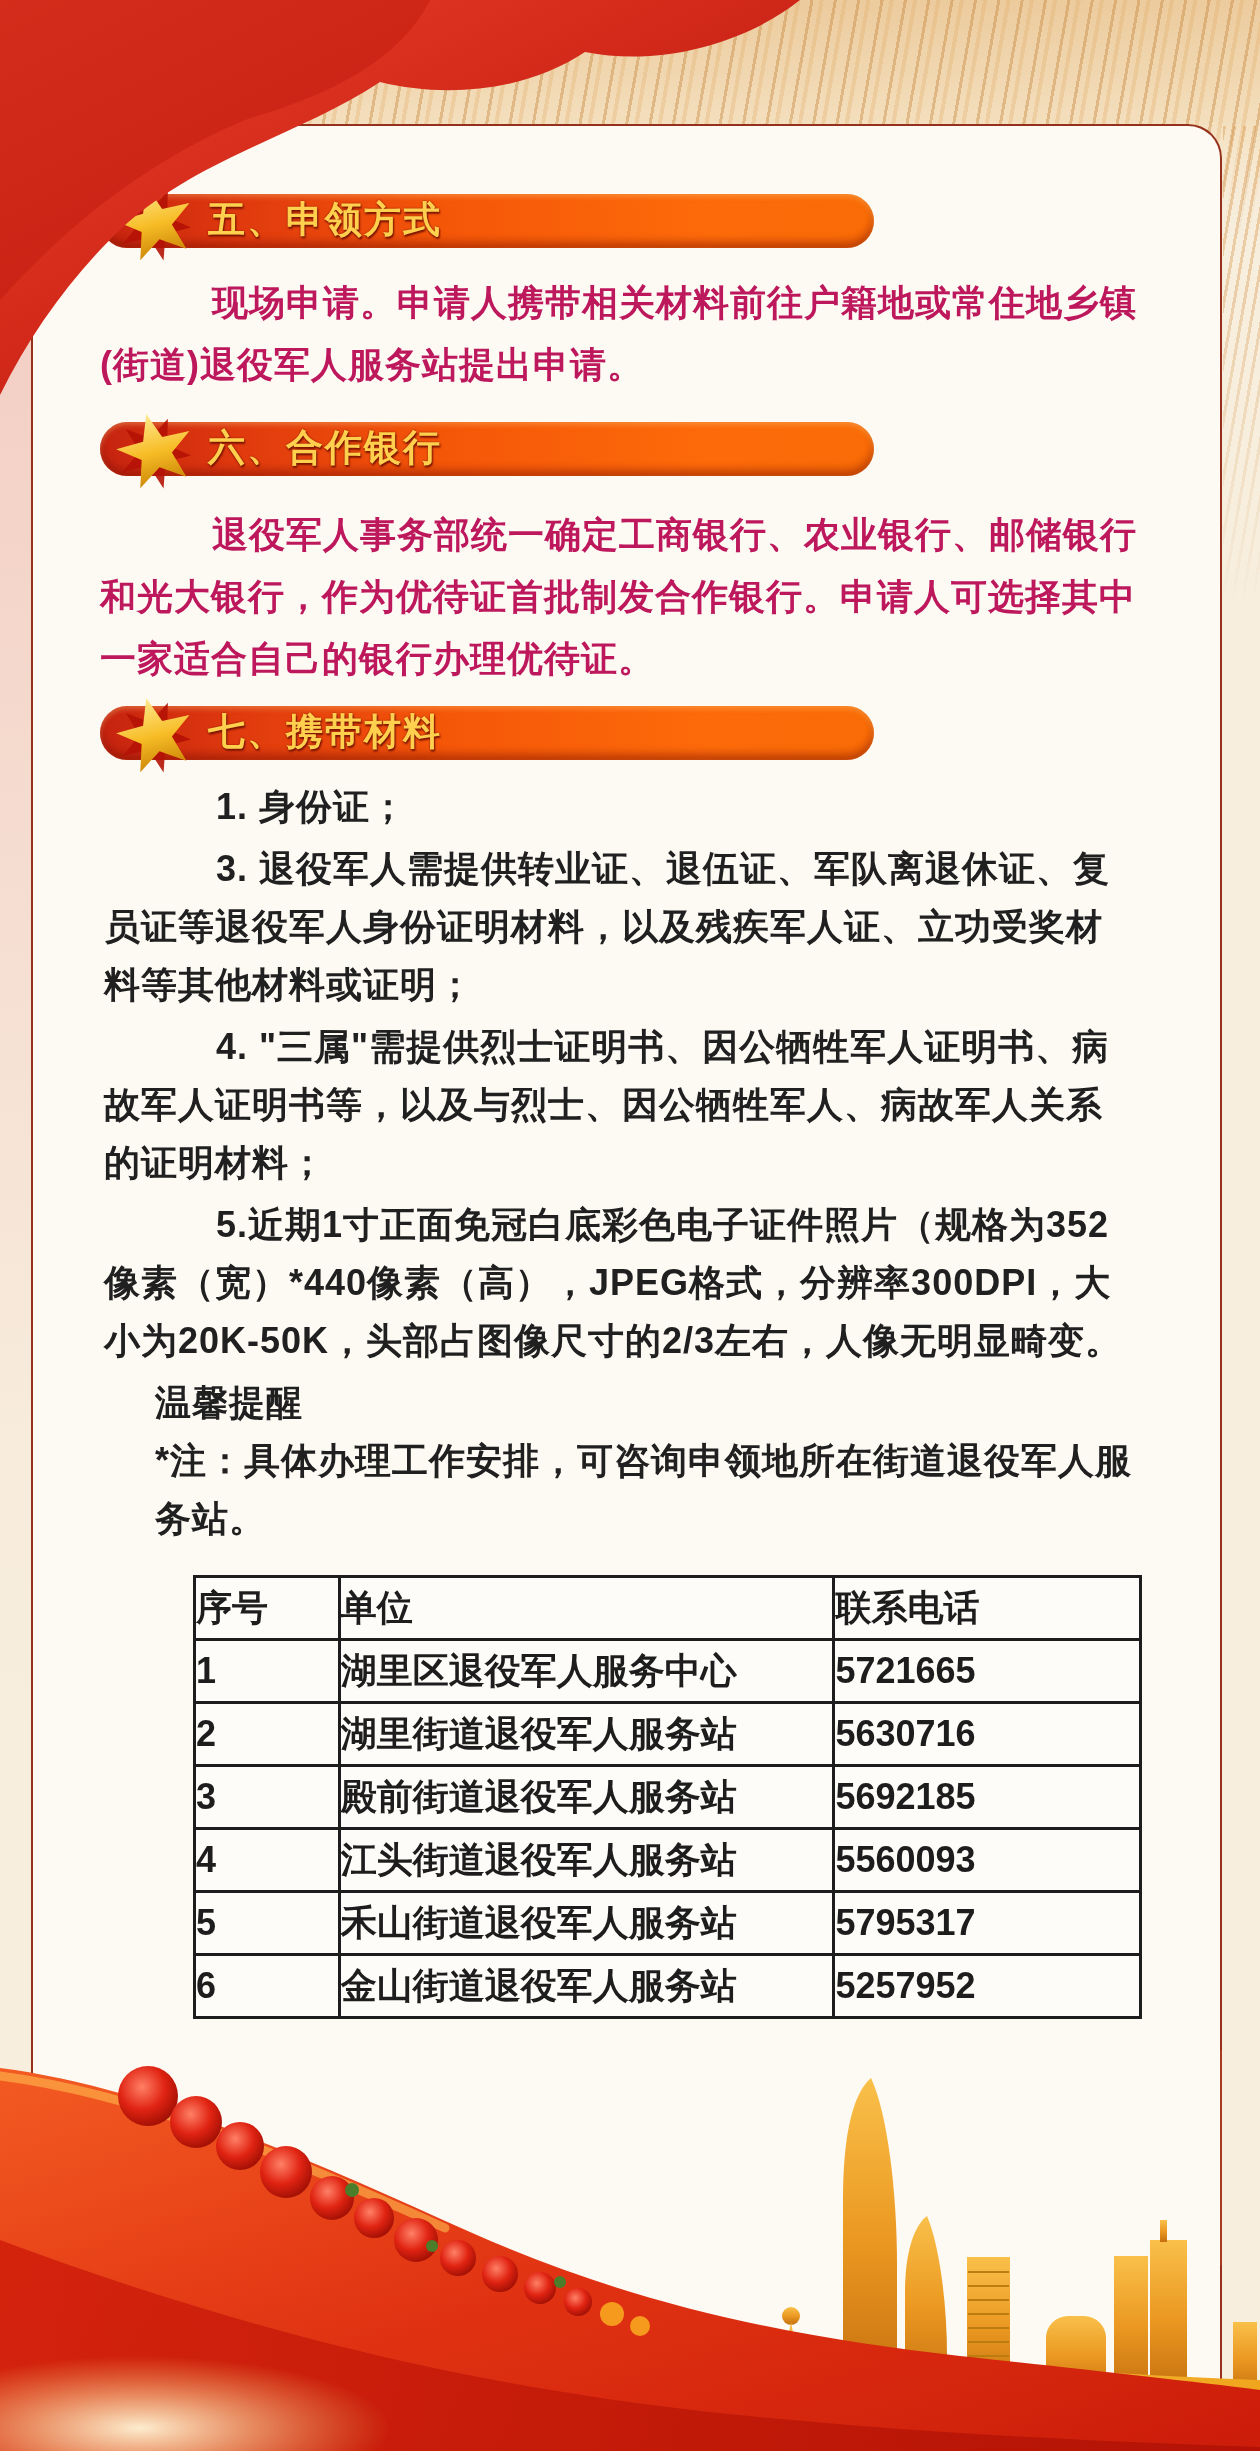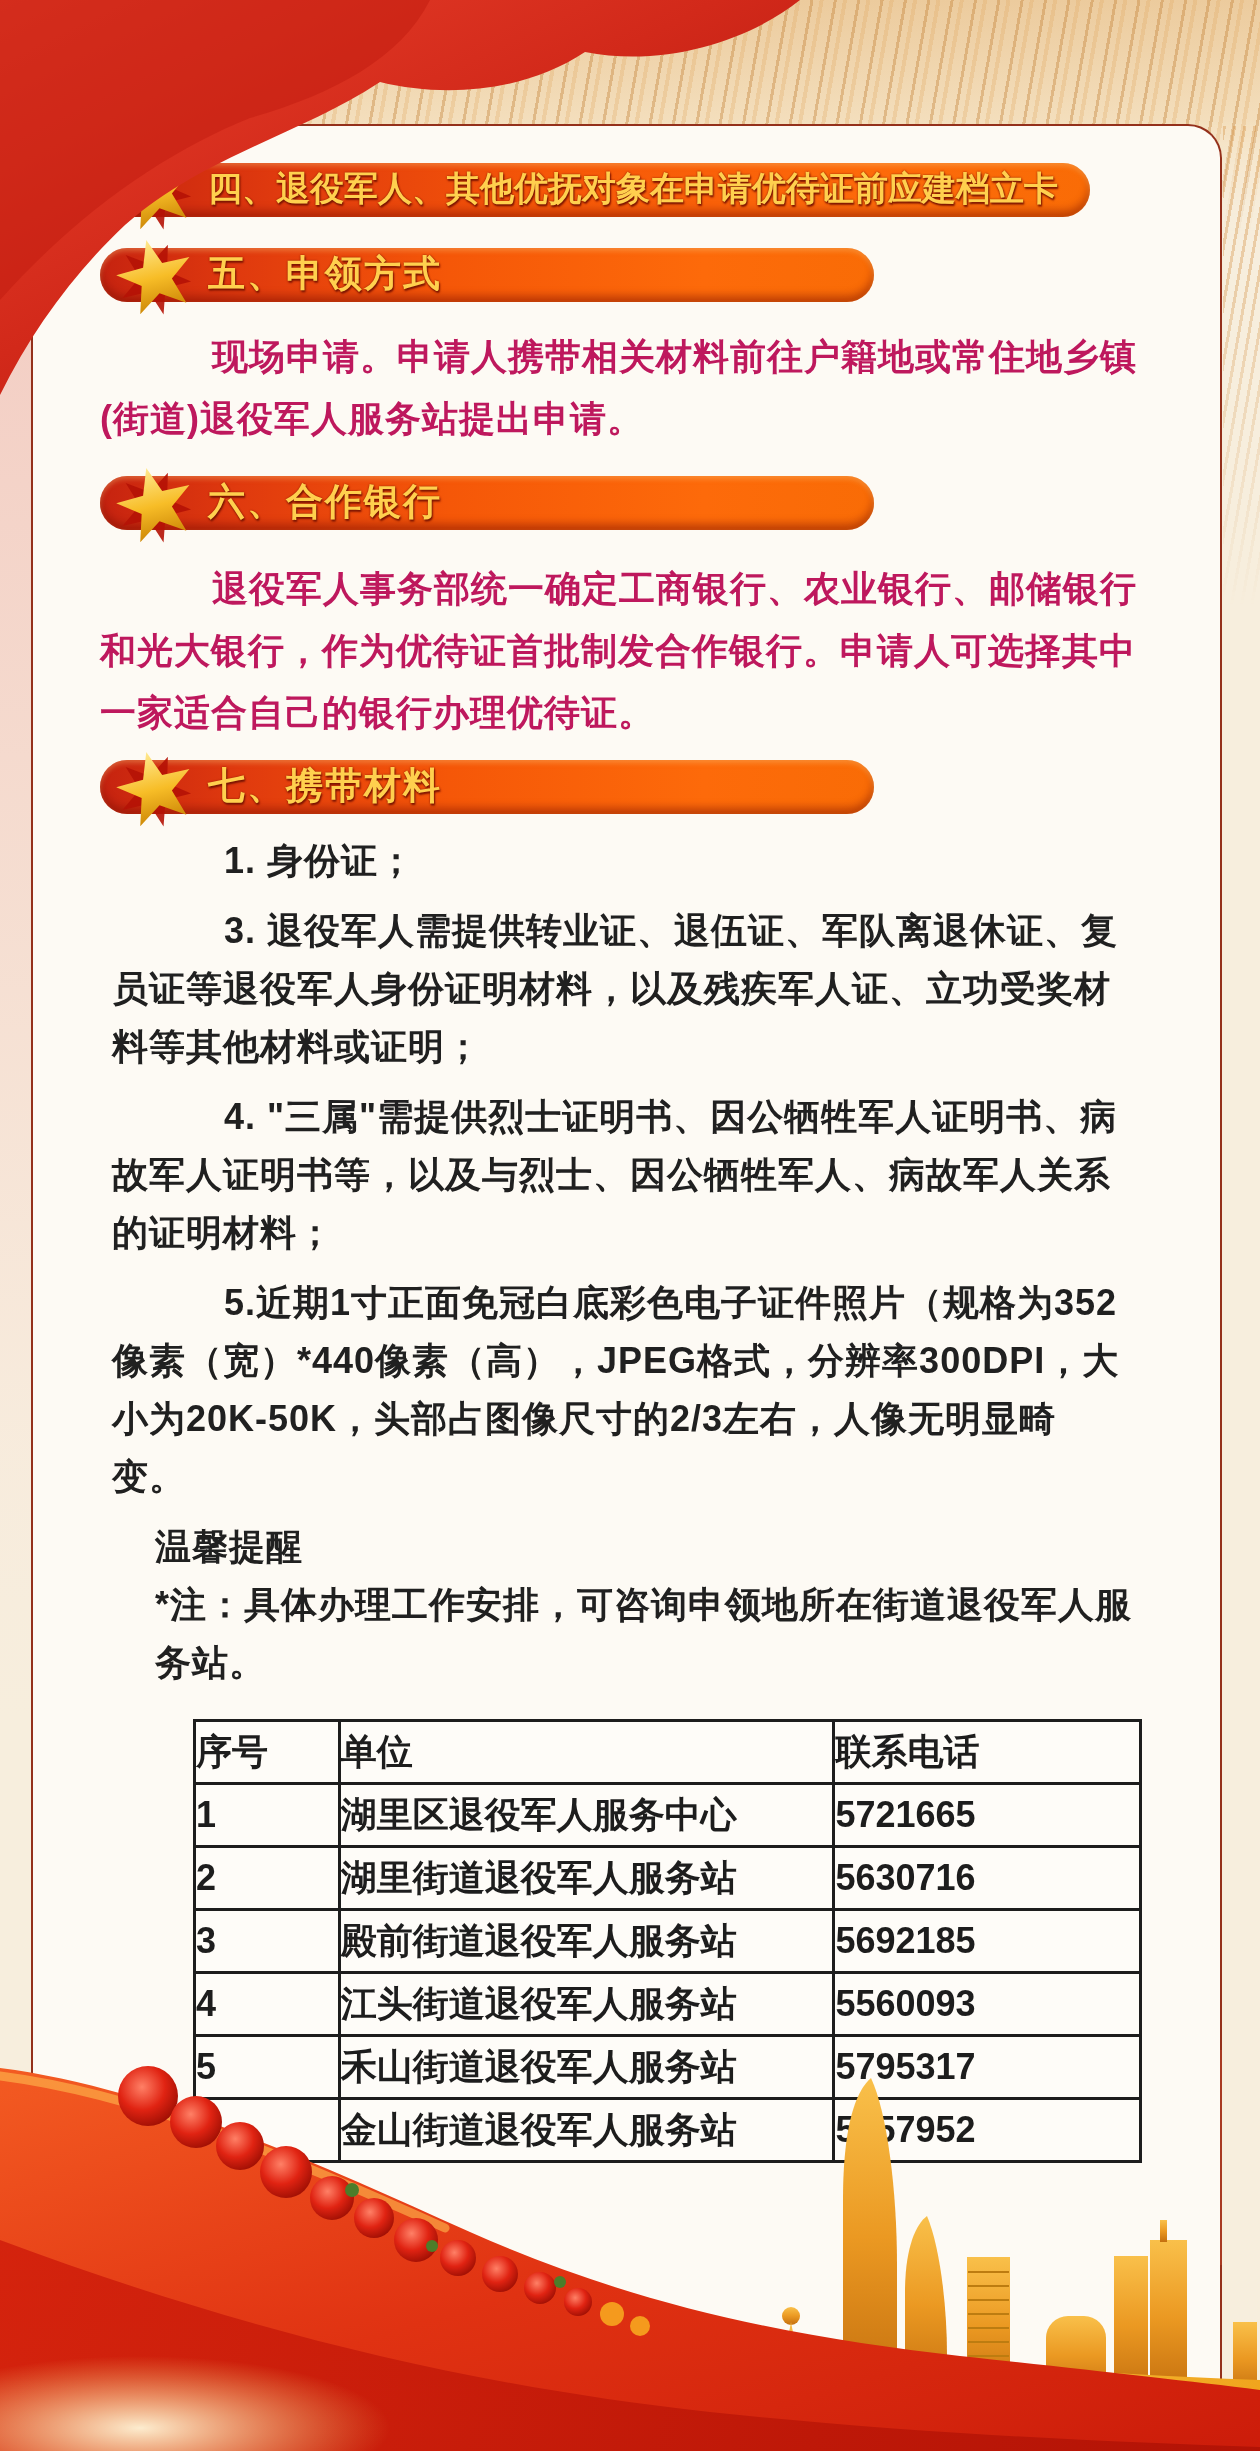--- a/index.html
+++ b/index.html
@@ -60,21 +60,21 @@
   .mt-b7{ margin-top:16px; }
   
   .para{
     margin:0; font-size:36px; font-weight:600; line-height:62px;
     letter-spacing:1px; text-indent:112px; color:#be185d;
   }
   .para.apply{ margin-top:24px; }
   .para.banks{ margin-top:28px; }
   .materials{ margin-top:18px; }
   .materials .item{
-    margin:12px; font-size:36px; font-weight:600; line-height:58px;
+    margin:4px; font-size:36px; font-weight:600; line-height:58px;
     letter-spacing:1px; text-indent:112px;
   }
   .reminder{ margin:4px 0 0 55px; }
   .reminder p{ margin:0; font-size:36px; font-weight:600; line-height:58px; letter-spacing:1px; }
   
   table.contact{
     border-collapse:collapse; margin:27px 0 0 93px;
     font-size:36px; font-weight:600; color:#1d1d1d;
     background:#fefcf8;
   }
@@ -91,27 +91,20 @@
 
 <div class="page">
 
   <div class="wood-top"></div>
   <div class="wood-right"></div>
   <div class="pink-left"></div>
 
   <div class="card">
     <div class="content">
 
-      <div class="banner wide">
-        <svg class="star" viewBox="0 0 100 100">
-          <path fill="#b51205" opacity="0.9" transform="rotate(22 50 52)" d="M50 10 L61 40 L93 41 L67 60 L77 91 L50 72 L23 91 L33 60 L7 41 L39 40 Z"></path>
-          <path fill="url(#sg)" transform="rotate(-14 50 50)" d="M50 6 L62 38 L96 39 L69 59 L79 92 L50 73 L21 92 L31 59 L4 39 L38 38 Z"></path>
-        </svg>
-        <span class="btxt">四、退役军人、其他优抚对象在申请优待证前应建档立卡</span>
-      </div>
 
       <div class="banner short mt-b5">
         <svg class="star" viewBox="0 0 100 100">
           <path fill="#b51205" opacity="0.9" transform="rotate(22 50 52)" d="M50 10 L61 40 L93 41 L67 60 L77 91 L50 72 L23 91 L33 60 L7 41 L39 40 Z"></path>
           <path fill="url(#sg)" transform="rotate(-14 50 50)" d="M50 6 L62 38 L96 39 L69 59 L79 92 L50 73 L21 92 L31 59 L4 39 L38 38 Z"></path>
         </svg>
         <span class="btxt">五、申领方式</span>
       </div>
 
       <p class="para apply">现场申请。申请人携带相关材料前往户籍地或常住地乡镇(街道)退役军人服务站提出申请。</p>

